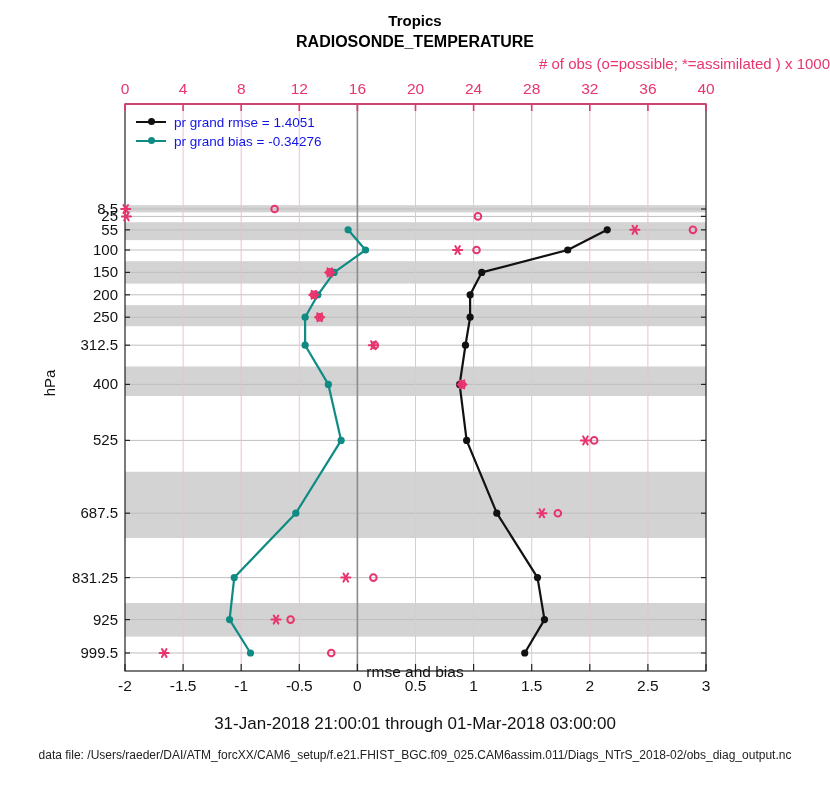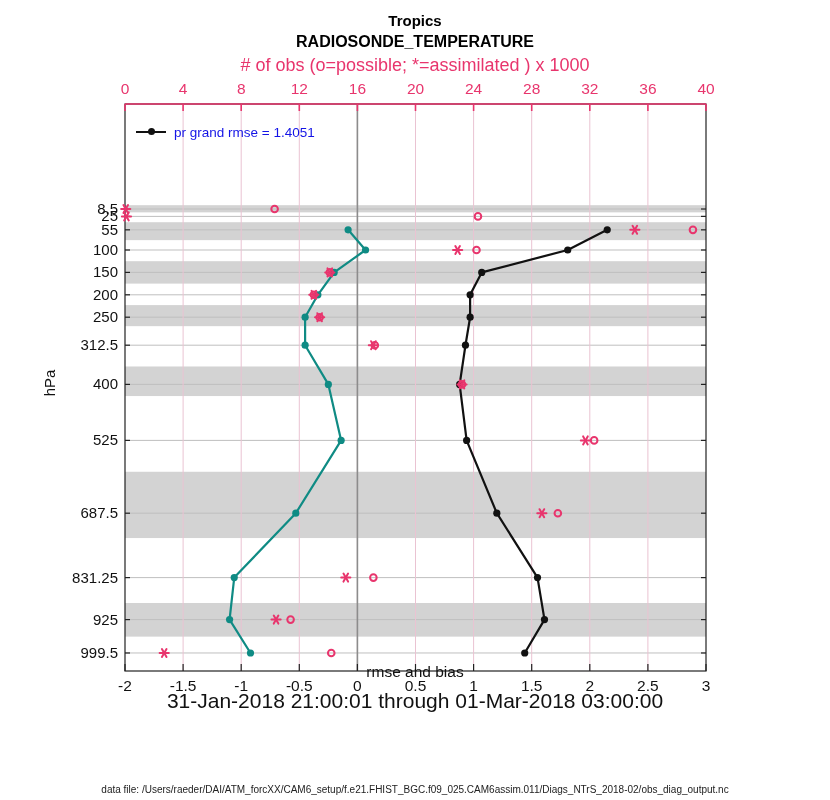--- a/index.html
+++ b/index.html
@@ -3,29 +3,29 @@
 <meta charset="utf-8">
 <style>
   html,body{margin:0;padding:0;background:#fff;}
   #stage{position:relative;width:830px;height:800px;background:#fff;overflow:hidden;
          font-family:"Liberation Sans",sans-serif;}
   #plot-svg{position:absolute;left:0;top:0;}
   .abs{position:absolute;}
   .ctr{left:0;width:830px;text-align:center;}
   #title1{top:12px;font-size:15px;font-weight:bold;color:#000;}
   #title2{top:33px;font-size:16px;font-weight:bold;color:#000;text-align:center;}
-  #obs-title{top:55px;font-size:18px;color:#e8356d;}
-  #legend{left:136px;top:124px;display:flex;flex-direction:column;gap:3px;}
+  #obs-title{top:55px;font-size:15px;color:#e8356d;text-align:right;}
+  #legend{left:136px;top:114px;display:flex;flex-direction:column;gap:3px;}
   .legend-row{display:flex;align-items:center;height:16px;}
   .legend-swatch{position:relative;width:30px;height:2.2px;margin-right:8px;}
   .legend-dot{position:absolute;left:12px;top:-2.6px;width:7px;height:7px;border-radius:50%;}
   .legend-label{font-size:13.5px;color:#1414e6;white-space:pre;}
   #xlabel{top:663px;font-size:15.5px;color:#111;}
-  #date-line{top:689px;font-size:21px;color:#111;}
-  #file-line{top:784px;font-size:10px;color:#222;}
+  #date-line{top:714px;font-size:17px;color:#111;}
+  #file-line{top:748px;font-size:12px;color:#222;}
 </style>
 </head>
 <body>
 
 <div id="stage">
   <svg id="plot-svg" width="830" height="800">
       <g>
         <rect x="125" y="205.2" width="581" height="7.168000000000006" fill="#d3d3d3"></rect>
         <rect x="125" y="222.224" width="581" height="17.920000000000016" fill="#d3d3d3"></rect>
         <rect x="125" y="261.2" width="581" height="22.400000000000034" fill="#d3d3d3"></rect>
@@ -257,18 +257,24 @@
   <div id="title2" class="abs ctr">RADIOSONDE_TEMPERATURE</div>
   <div id="obs-title" class="abs ctr"># of obs (o=possible; *=assimilated ) x 1000</div>
 
   <div id="legend" class="abs">
     <div class="legend-row">
       <span class="legend-swatch" id="sw-rmse" style="background: rgb(17, 17, 17);">
         <span class="legend-dot" id="dot-rmse" style="background: rgb(17, 17, 17);"></span>
       </span>
       <span class="legend-label">pr grand rmse = 1.4051</span>
     </div>
+    <div class="legend-row">
+      <span class="legend-swatch" id="sw-bias" style="background: rgb(15, 139, 132);">
+        <span class="legend-dot" id="dot-bias" style="background: rgb(15, 139, 132);"></span>
+      </span>
+      <span class="legend-label">pr grand bias = -0.34276</span>
+    </div>
   </div>
 
   <div id="xlabel" class="abs ctr">rmse and bias</div>
   <div id="date-line" class="abs ctr">31-Jan-2018 21:00:01 through 01-Mar-2018 03:00:00</div>
   <div id="file-line" class="abs ctr">data file: /Users/raeder/DAI/ATM_forcXX/CAM6_setup/f.e21.FHIST_BGC.f09_025.CAM6assim.011/Diags_NTrS_2018-02/obs_diag_output.nc</div>
 </div>
 
 </body></html>

